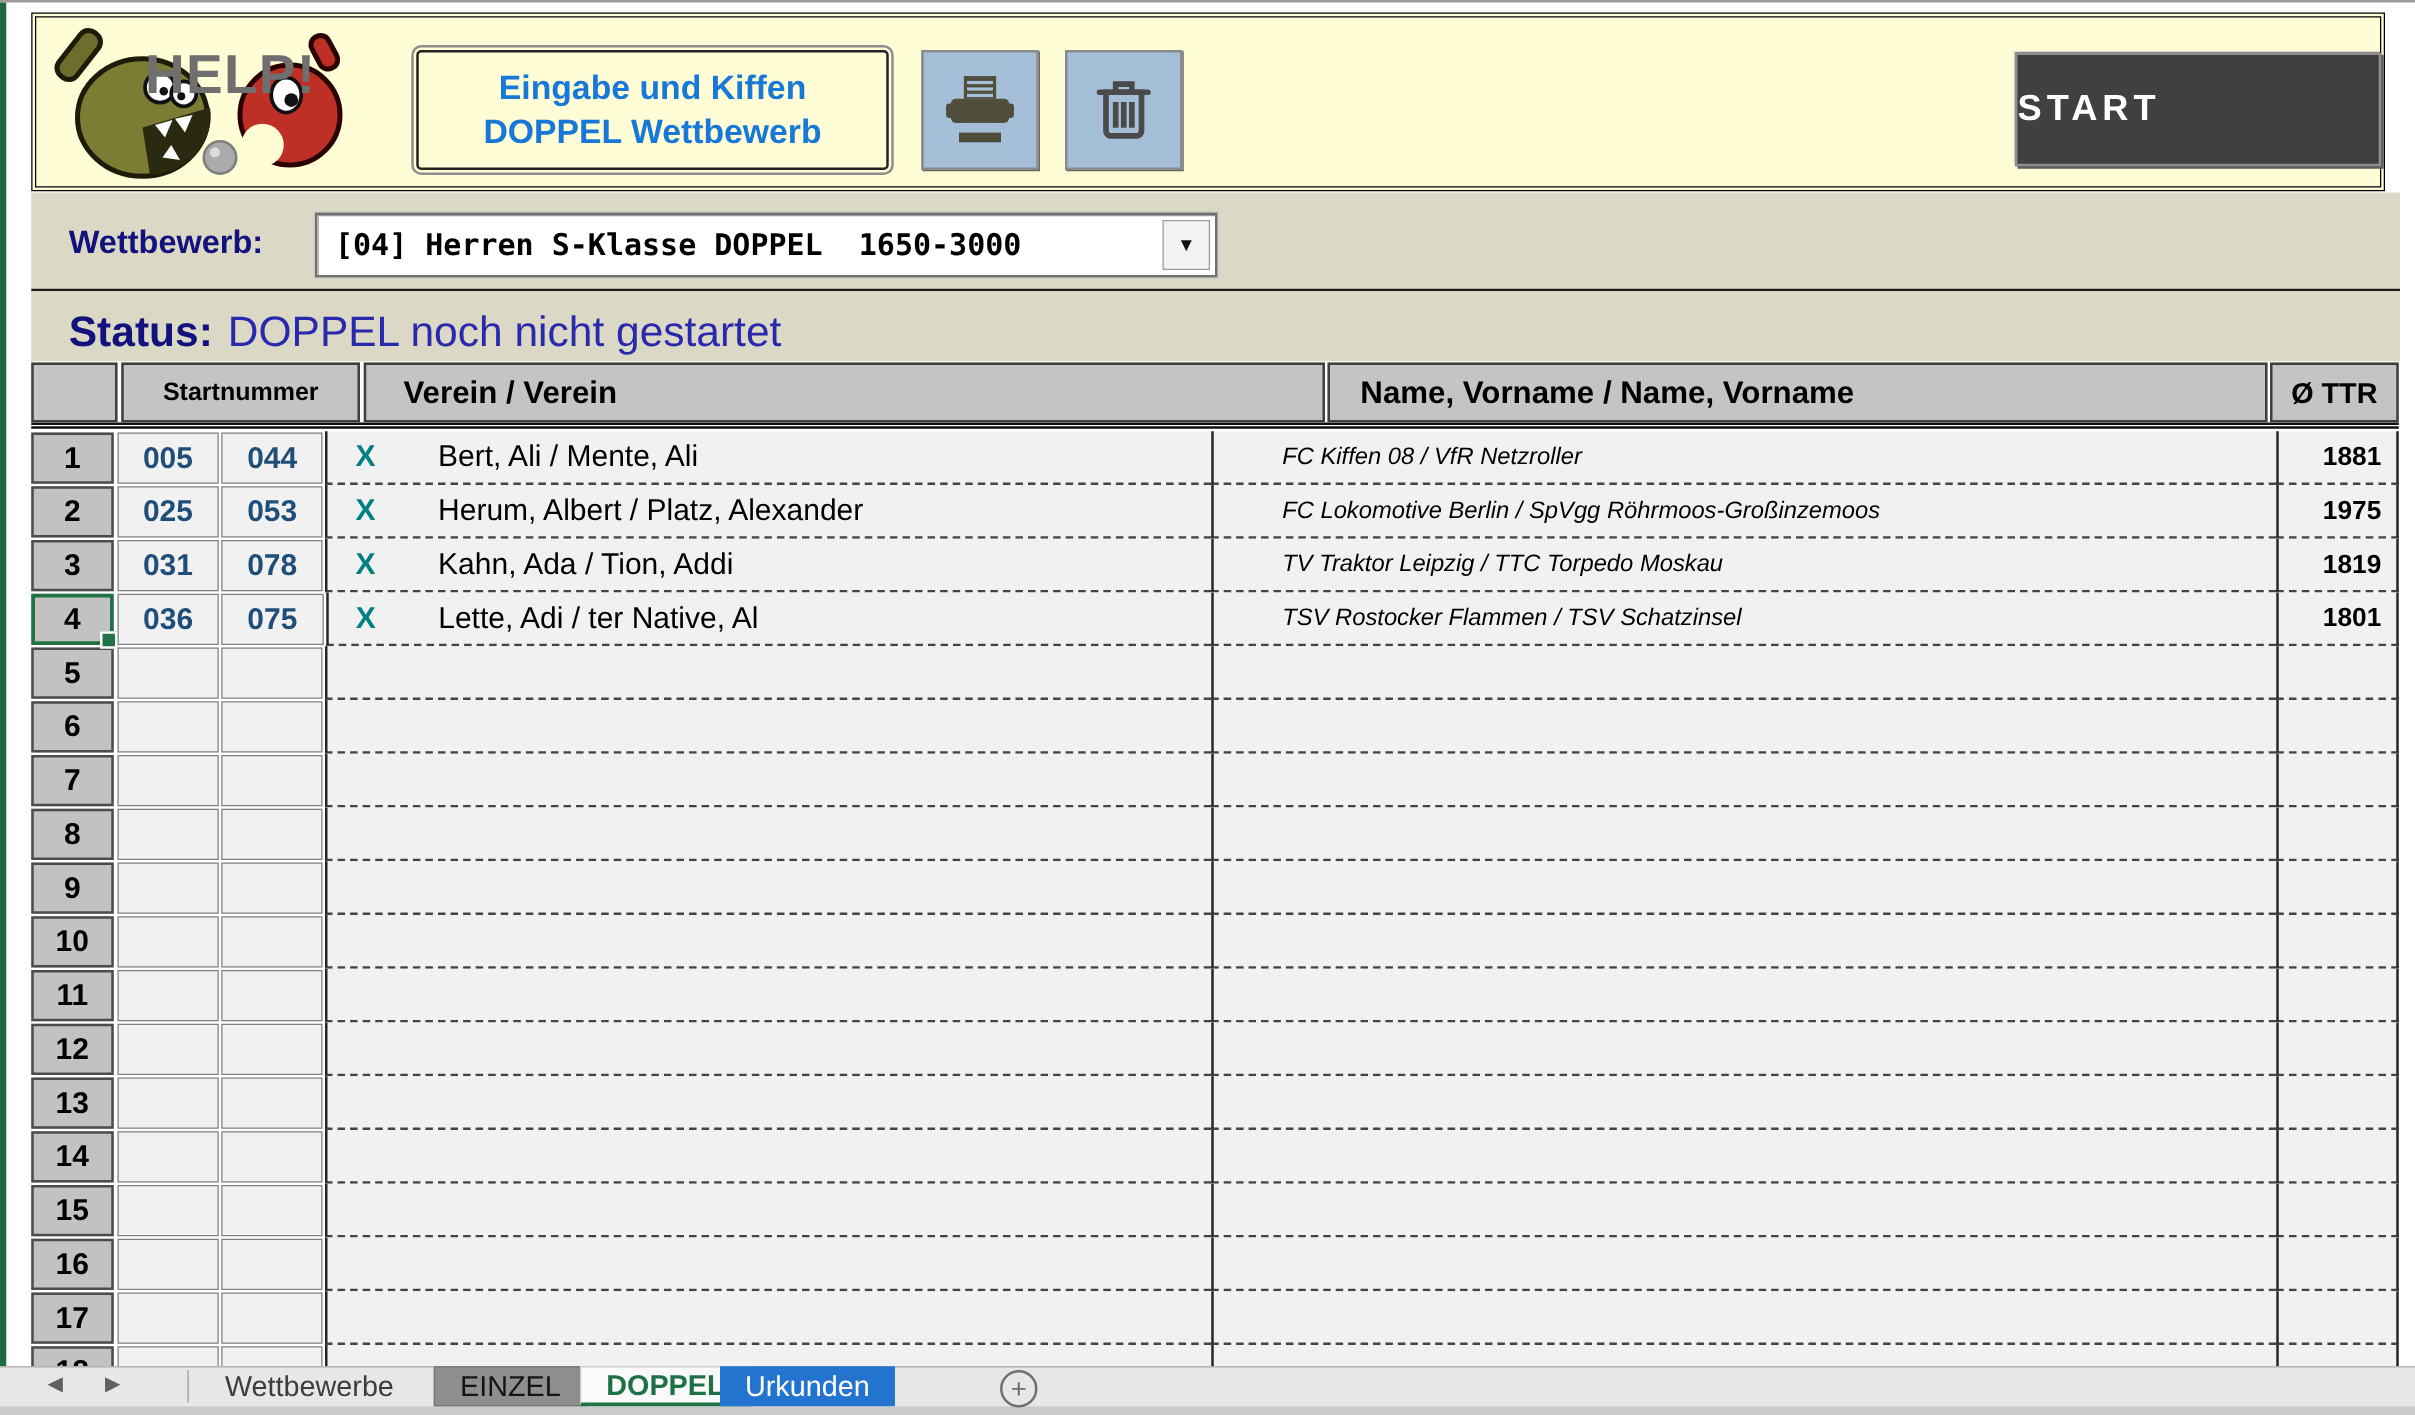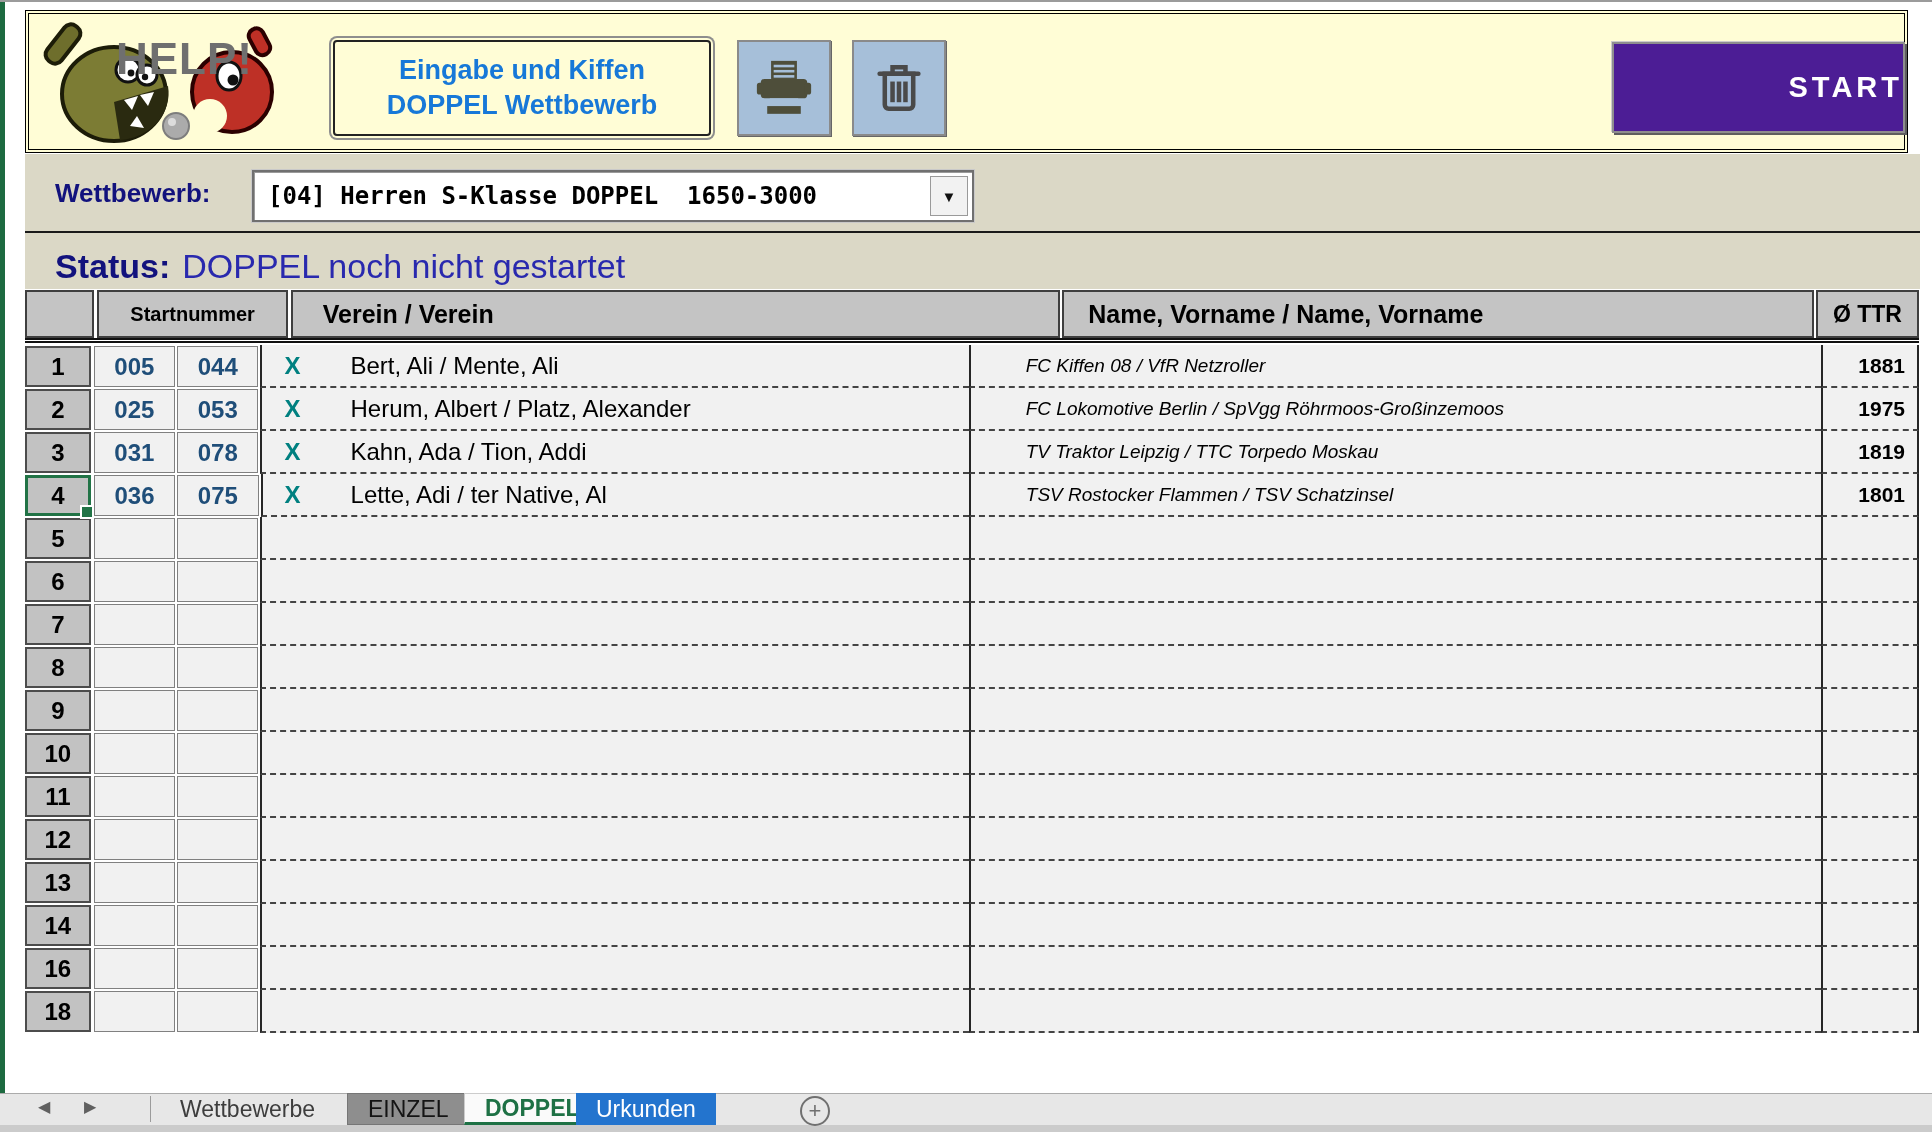--- a/index.html
+++ b/index.html
@@ -23,24 +23,24 @@
        display:flex; flex-direction:column; align-items:center; justify-content:center;
        color:#1778d8; font-size:27px; font-weight:bold; line-height:1.3; cursor:pointer; }
 
   .icon-btn { width:94px; height:96px; top:40px; background:#a6bfd9;
        border:2px solid #8a8a8a; box-shadow:1px 1px 0 #666;
        display:flex; align-items:center; justify-content:center; cursor:pointer; }
   .btn-print { left:737px; }
   .btn-trash { left:852px; }
 
   .btn-start { left:1612px; top:42px; width:293px; height:91px;
-       background:#4c1d95; border:2px solid #8e8e8e;
+       background:#404040; border:2px solid #8e8e8e;
        box-shadow:2px 2px 0 #5e5e5e, -1px -1px 0 #cccccc;
        color:#fff; font-size:29px; font-weight:bold; letter-spacing:4px;
-       display:flex; align-items:center; justify-content:flex-end; cursor:pointer; }
+       display:flex; align-items:center; justify-content:flex-start; cursor:pointer; }
 
   
   .band1 { left:25px; top:154px; width:1895px; height:77px; background:#dbd8c6; }
   .band-sep { left:25px; top:231px; width:1895px; height:2px; background:#1a1a1a; }
   .band2 { left:25px; top:233px; width:1895px; height:56px; background:#dbd8c6; }
 
   .wb-label { left:55px; top:178px; font-size:26px; font-weight:bold; color:#12127d; }
 
   .combo { left:252px; top:170px; width:722px; height:52px; background:#fff;
        border:2px solid #707070; box-shadow:inset 1px 1px 0 #9a9a9a, 0 0 0 1px #c9c9c9;
@@ -349,21 +349,43 @@
     <div class="c-s1"></div>
     <div class="c-s2"></div>
     <div class="c-name">
       <span class="xmark"></span>
       <span class="pname"></span>
     </div>
     <div class="c-verein"></div>
     <div class="c-ttr"></div>
   </div>
       <div class="trow">
+    <div class="c-nr">15</div>
+    <div class="c-s1"></div>
+    <div class="c-s2"></div>
+    <div class="c-name">
+      <span class="xmark"></span>
+      <span class="pname"></span>
+    </div>
+    <div class="c-verein"></div>
+    <div class="c-ttr"></div>
+  </div>
+      <div class="trow">
     <div class="c-nr">16</div>
+    <div class="c-s1"></div>
+    <div class="c-s2"></div>
+    <div class="c-name">
+      <span class="xmark"></span>
+      <span class="pname"></span>
+    </div>
+    <div class="c-verein"></div>
+    <div class="c-ttr"></div>
+  </div>
+      <div class="trow">
+    <div class="c-nr">17</div>
     <div class="c-s1"></div>
     <div class="c-s2"></div>
     <div class="c-name">
       <span class="xmark"></span>
       <span class="pname"></span>
     </div>
     <div class="c-verein"></div>
     <div class="c-ttr"></div>
   </div>
       <div class="trow">

